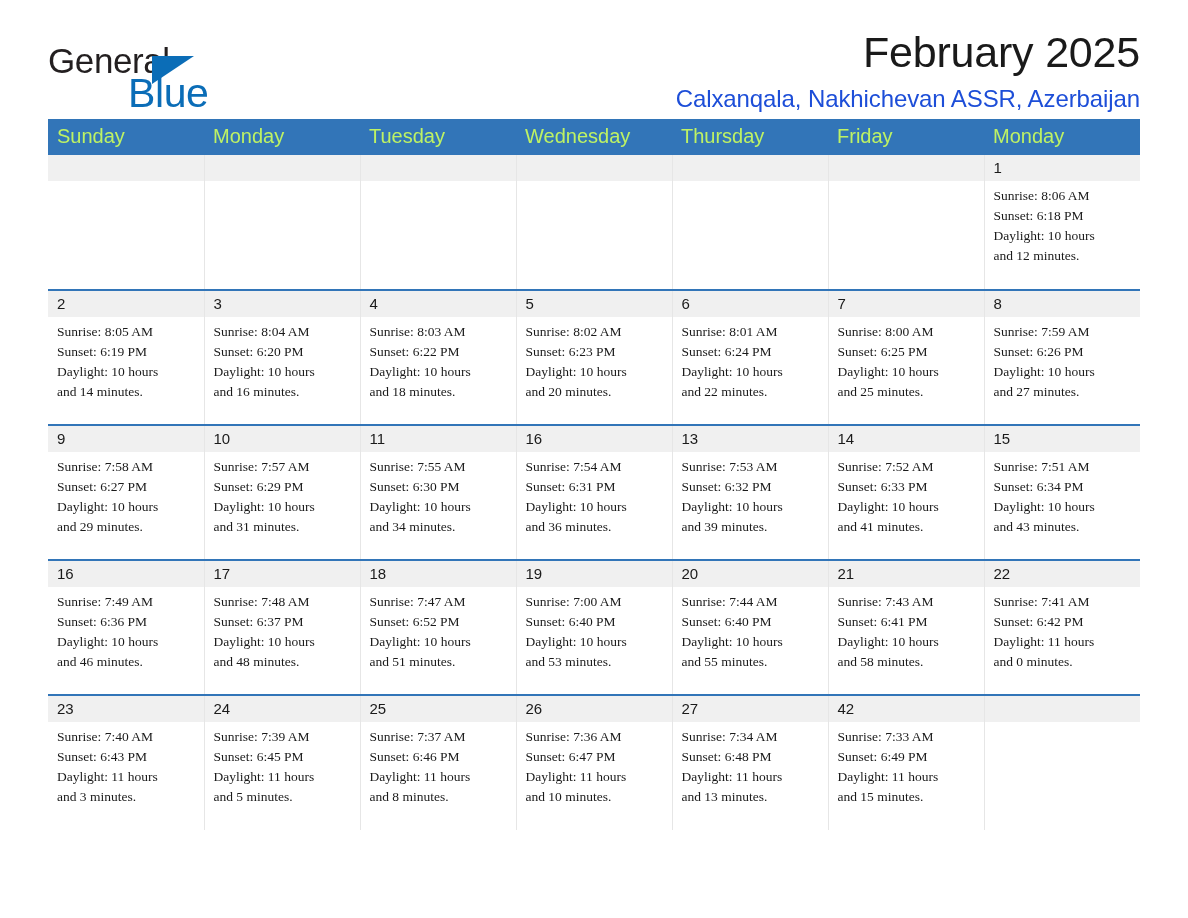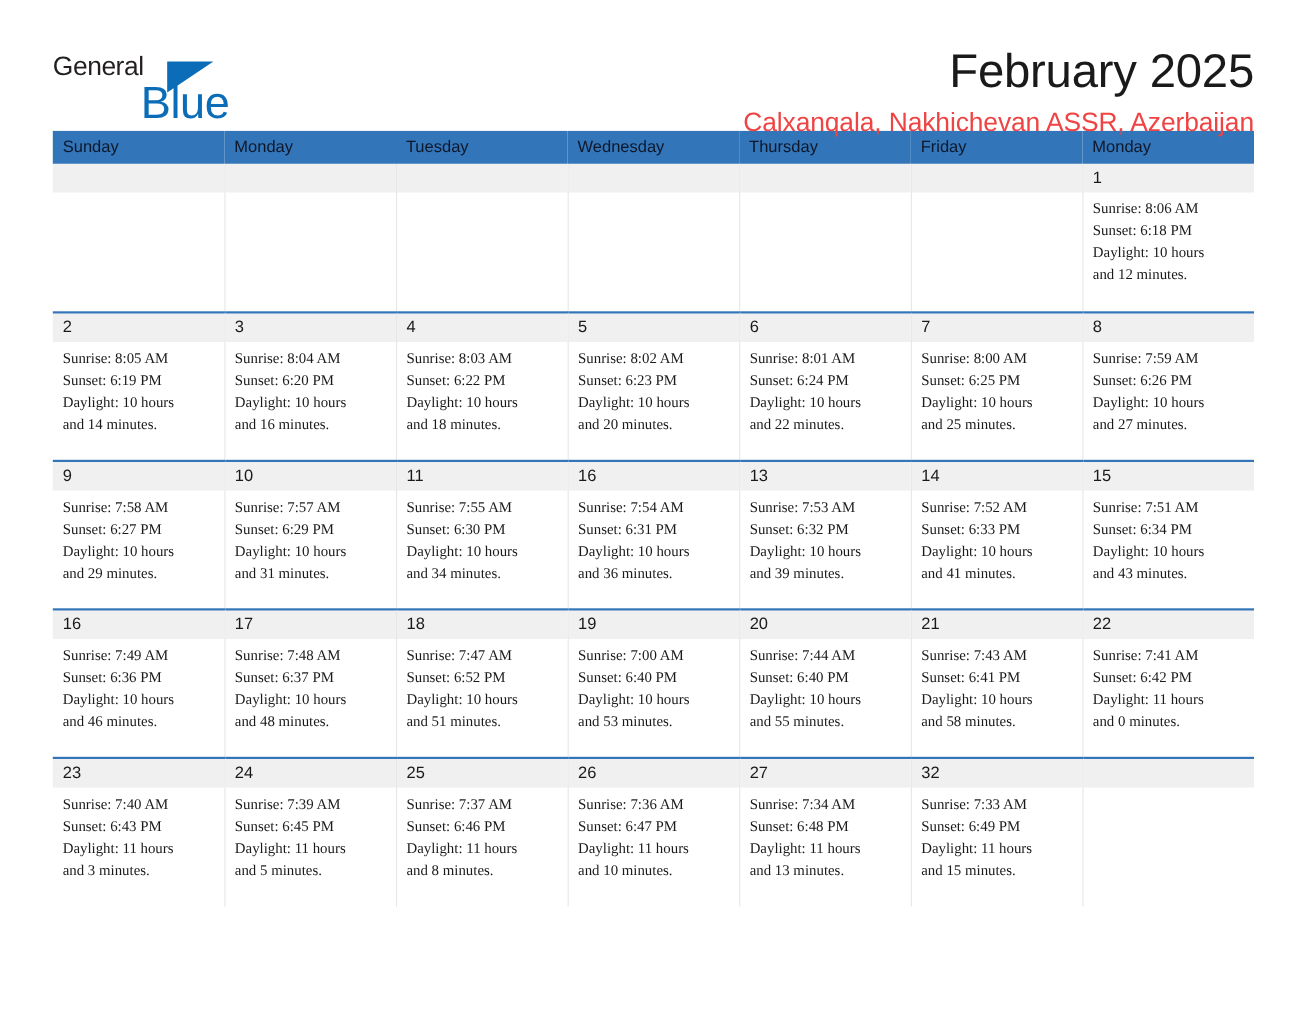--- a/index.html
+++ b/index.html
@@ -29,21 +29,21 @@
     justify-content: space-between;
   }
   .logo {
     position: relative;
     margin-top: 42px;
     width: 300px;
     height: 68px;
   }
   .logo-line1 {
     position: relative;
-    font-size: 24px;
+    font-size: 35px;
     color: #231f20;
     letter-spacing: -0.4px;
     line-height: 38px;
     height: 38px;
     display: inline-block;
   }
   .logo-tri {
     position: absolute;
     left: 104px;
     top: 14px;
@@ -58,51 +58,51 @@
     left: 80px;
     top: 32px;
     font-size: 41px;
     color: #0b6db7;
     letter-spacing: -0.4px;
     line-height: 38px;
     text-align: right;
   }
   .title-block {
     text-align: right;
-    padding-top: 40px;
+    padding-top: 27px;
   }
   .cal-title {
     font-size: 43px;
     color: #1a1a1a;
     line-height: 50px;
     font-weight: normal;
     margin: 0;
     letter-spacing: -0.2px;
   }
   .cal-subtitle {
     font-size: 24px;
-    color: #ef4444;
+    color: #1d4ed8;
     line-height: 32px;
     margin: 6px 0 0 0;
     font-weight: normal;
     letter-spacing: -0.1px;
   }
 
   
   .calendar {
     width: 1092px;
     border-collapse: collapse;
     table-layout: fixed;
     margin-top: 7px;
   }
   .calendar th {
     background: #3275b8;
-    color: #0f172a;
+    color: #bef264;
     font-weight: normal;
-    font-size: 15px;
+    font-size: 20px;
     text-align: left;
     padding: 6px 0 7px 9px;
     height: 29px;
     border: none;
   }
   .calendar td {
     width: 156px;
     vertical-align: top;
     padding: 0;
     border-left: 1px solid #e6e6e6;
@@ -435,21 +435,21 @@
           <td class="">
             <div class="daynum">27</div>
             <div class="dayinfo">
               <div>Sunrise: 7:34 AM</div>
               <div>Sunset: 6:48 PM</div>
               <div>Daylight: 11 hours</div>
               <div>and 13 minutes.</div>
             </div>
           </td>
           <td class="">
-            <div class="daynum">32</div>
+            <div class="daynum">42</div>
             <div class="dayinfo">
               <div>Sunrise: 7:33 AM</div>
               <div>Sunset: 6:49 PM</div>
               <div>Daylight: 11 hours</div>
               <div>and 15 minutes.</div>
             </div>
           </td>
           <td class="empty">
             <div class="daynum"></div>
             <div class="dayinfo"></div>

